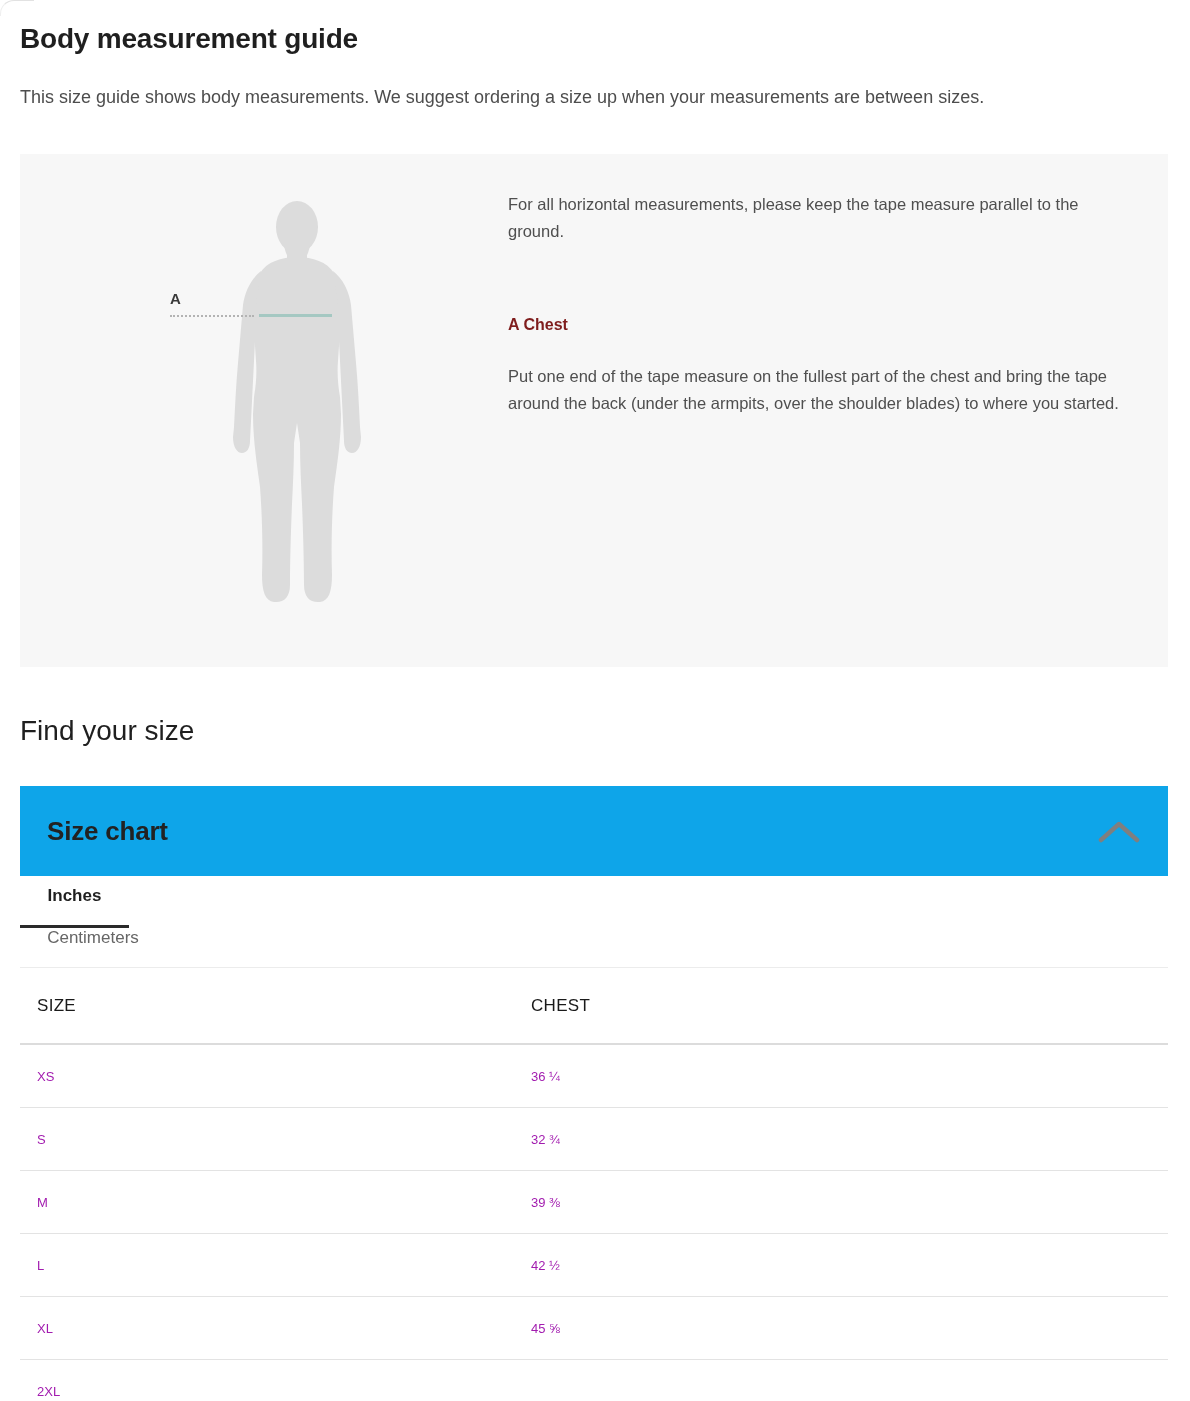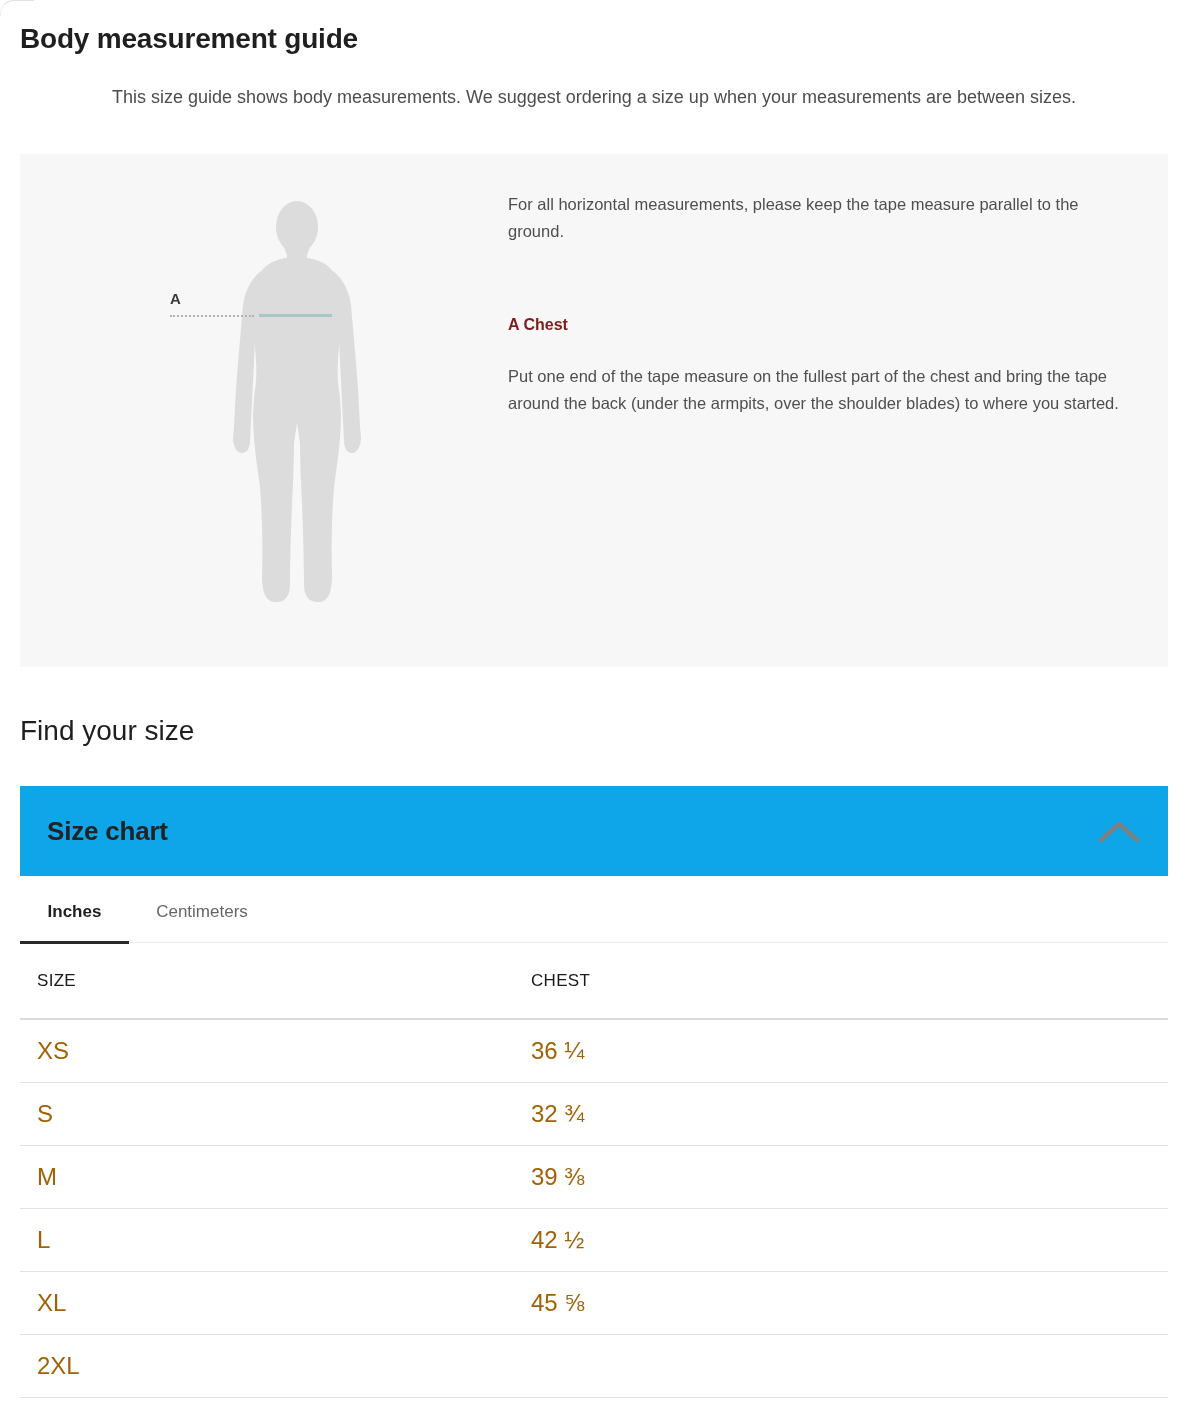--- a/index.html
+++ b/index.html
@@ -21,21 +21,21 @@
     border-left: 1px solid #efefef;
   }
 
   .page-title {
     margin: 0; padding-top: 22px;
     font-size: 28px; line-height: 33px; font-weight: 700;
     letter-spacing: -0.2px; color: #1f1f1f;
   }
   .page-subtitle {
     margin: 30px 0 0 0;
-    font-size: 18px; line-height: 24px; color: #4d4d4d; text-align: center;
+    font-size: 18px; line-height: 24px; color: #4d4d4d;
   }
 
   
   .hero {
     position: relative;
     margin-top: 45px;
     width: 1148px; height: 513px;
     background: #f7f7f7;
   }
   .figure-wrap { position: absolute; left: 207px; top: 46px; width: 140px; height: 414px; }
@@ -73,24 +73,25 @@
     background: #0ea5e9;
     display: flex; align-items: center; justify-content: space-between;
     padding: 0 28px 0 27px;
     cursor: pointer;
   }
   .chart-bar-title { font-size: 26px; font-weight: 700; color: #222222; letter-spacing: -0.2px; }
   .chevron-icon { display: block; }
 
   
   .tabs {
-    margin-top: 24px;
+    margin-top: 8px;
     width: 1148px;
     display: flex;
     border-bottom: 1px solid #ececec;
+    flex-direction: column;
   }
   .tab {
     padding: 2px 0 19px 0;
     text-align: center;
     font-size: 17px;
     cursor: pointer;
   }
   .tab.active {
     width: 109px;
     font-weight: 700; color: #1f1f1f;
@@ -108,21 +109,21 @@
     align-items: center;
   }
   .thead {
     height: 77px;
     border-bottom: 2px solid #dcdcdc;
   }
   .thead .hcell { font-size: 17px; font-weight: 400; color: #1a1a1a; letter-spacing: 0.3px; }
   .trow {
     height: 63px;
     border-bottom: 1px solid #e3e3e3;
-    font-size: 24px; color: #a16207;
+    font-size: 13px; color: #a21caf;
   }
 </style>
 </head>
 <body>
 
 <div class="container">
   <div class="corner-artifact"></div>
 
   <h1 class="page-title">Body measurement guide</h1>
   <p class="page-subtitle">This size guide shows body measurements. We suggest ordering a size up when your measurements are between sizes.</p>

